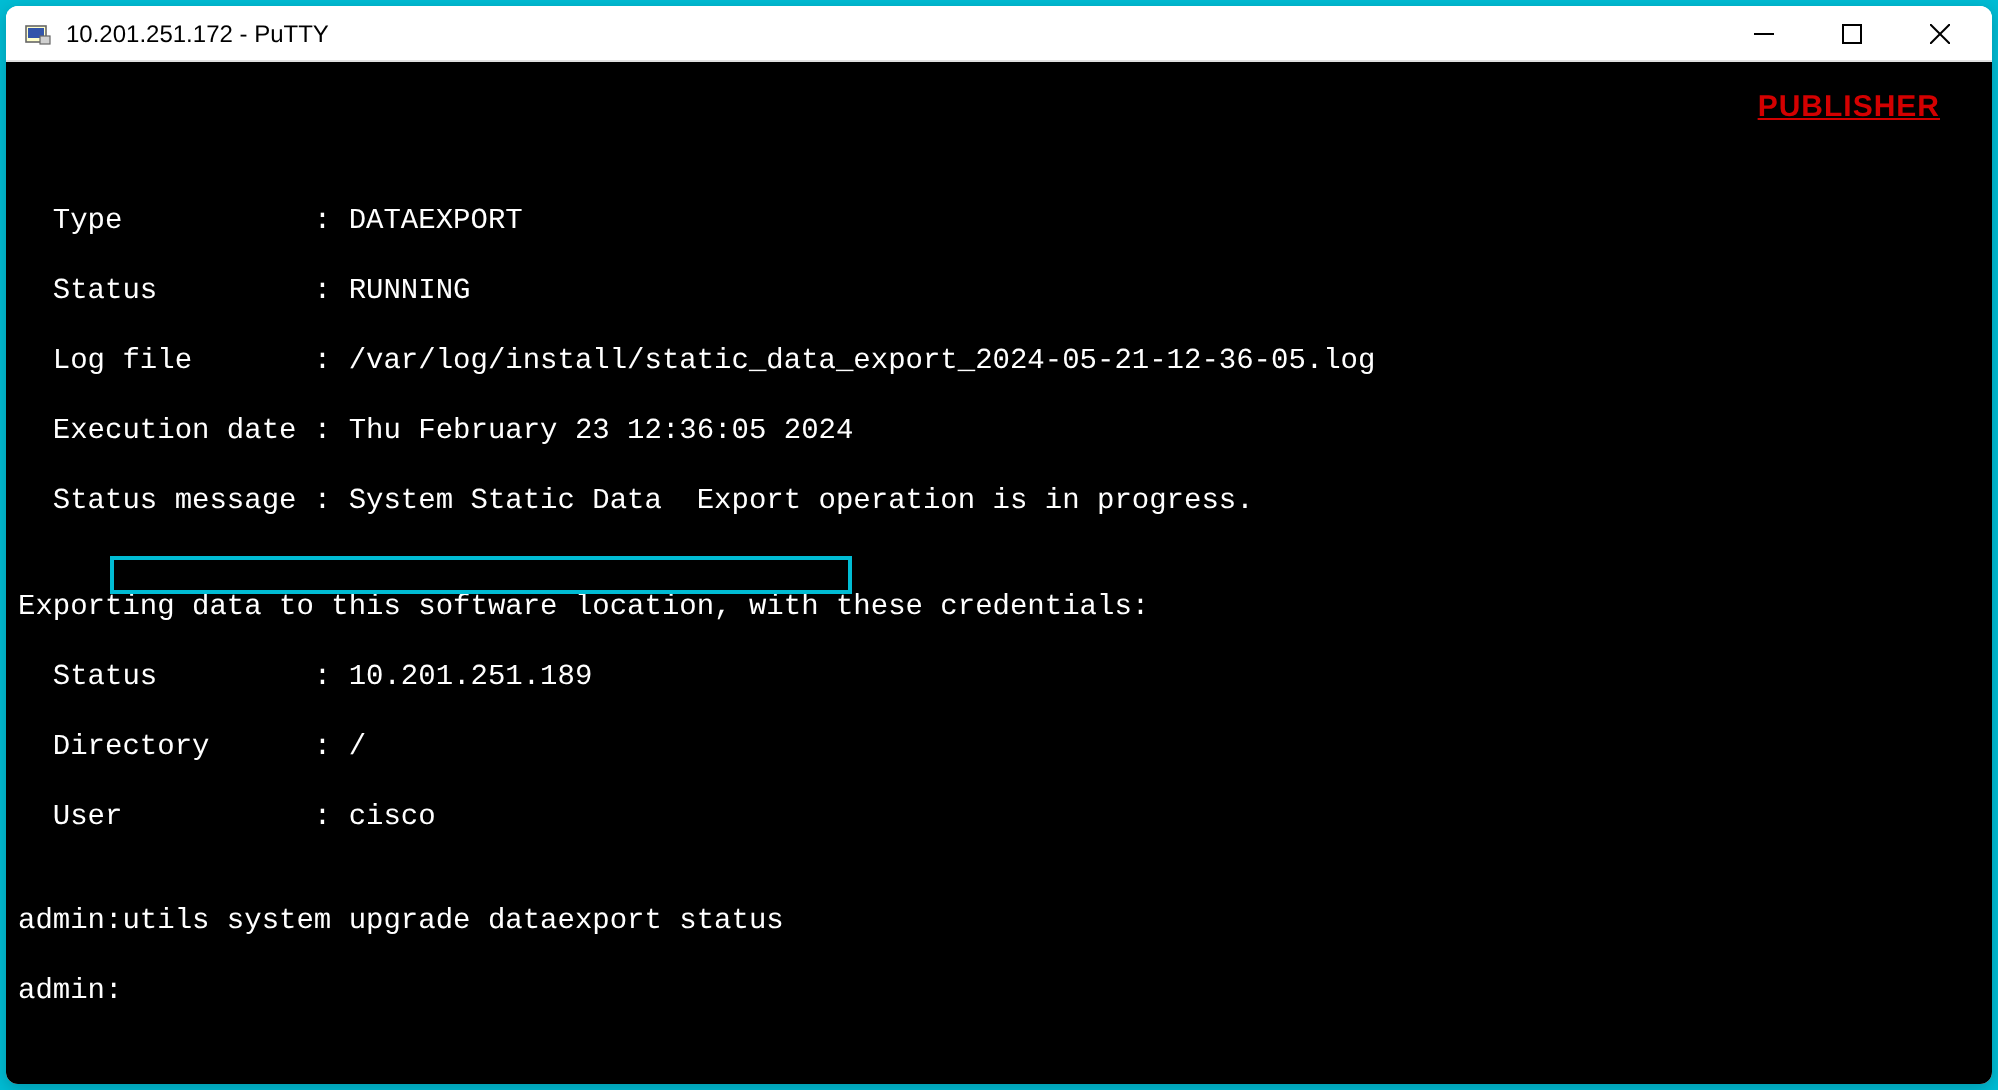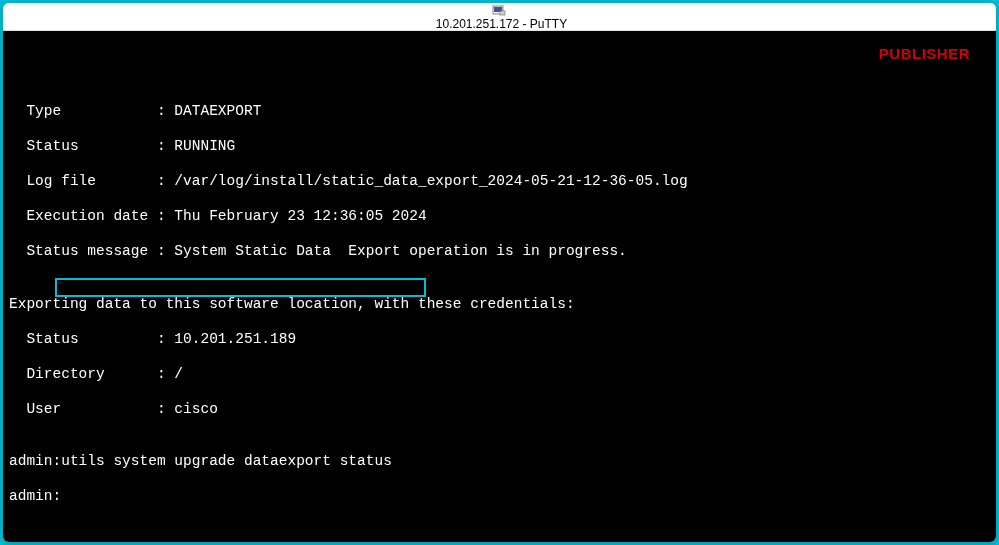--- a/index.html
+++ b/index.html
@@ -25,21 +25,20 @@
       flex-direction: column;
       box-shadow: 0 2px 8px rgba(0,0,0,0.2);
     }
     .titlebar {
       height: 28px;
       background: #fff;
       display: flex;
       align-items: center;
       padding: 0 4px 0 8px;
       border-bottom: 1px solid #e0e0e0;
-      flex-direction: column;
     }
     .titlebar-icon {
       width: 16px;
       height: 16px;
       margin-right: 6px;
       display: flex;
       align-items: center;
       justify-content: center;
     }
     .titlebar-title {
@@ -75,20 +74,21 @@
     }
     .publisher-label {
       position: absolute;
       top: 14px;
       right: 26px;
       color: #d40000;
       font-weight: bold;
       font-family: Arial, sans-serif;
       font-size: 15px;
       letter-spacing: 0.5px;
+      text-decoration: underline;
     }
     .highlight-box {
       position: absolute;
       border: 2px solid #00bcd4;
       pointer-events: none;
     }
     .term-line {
       white-space: pre;
     }
   </style>

